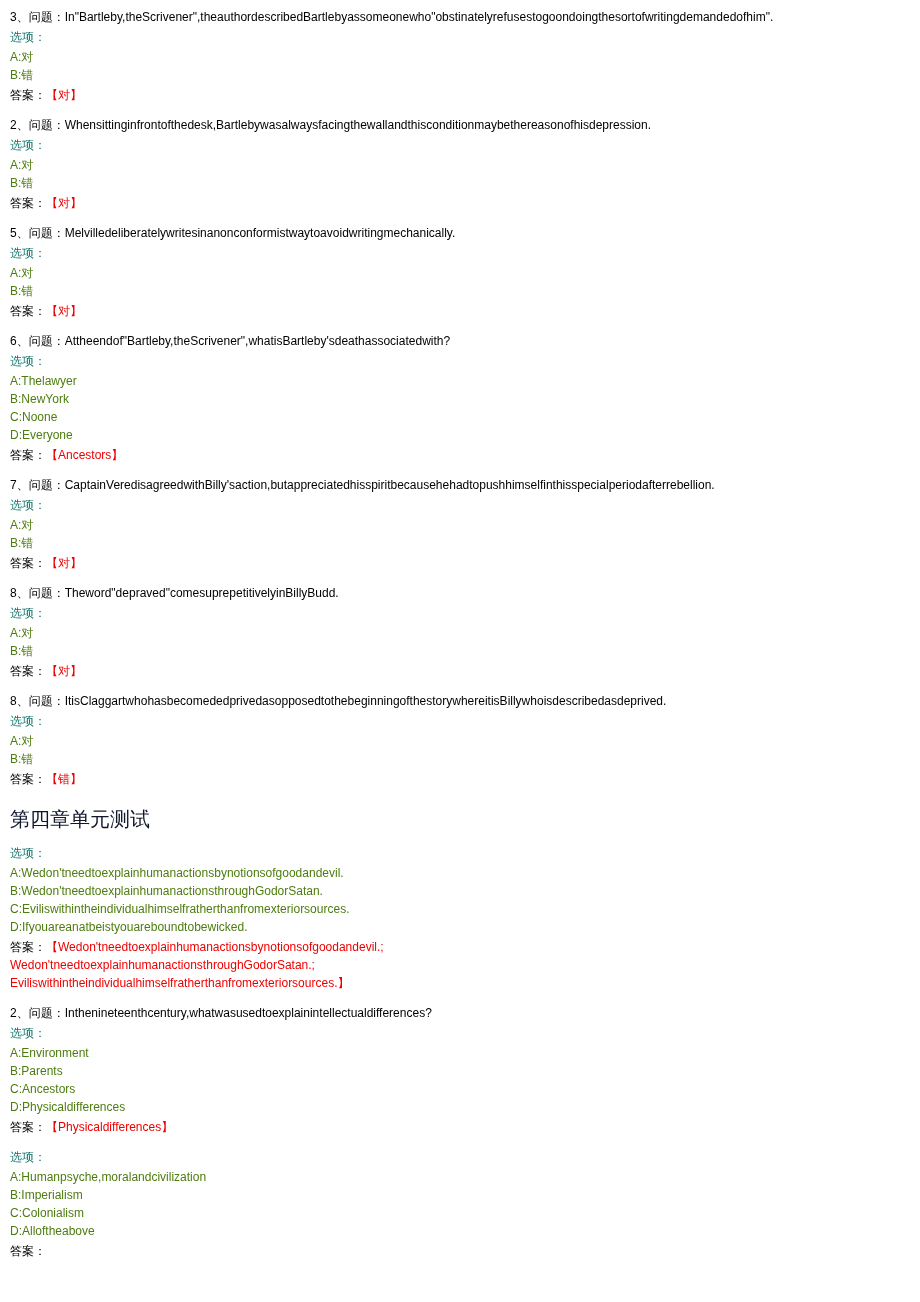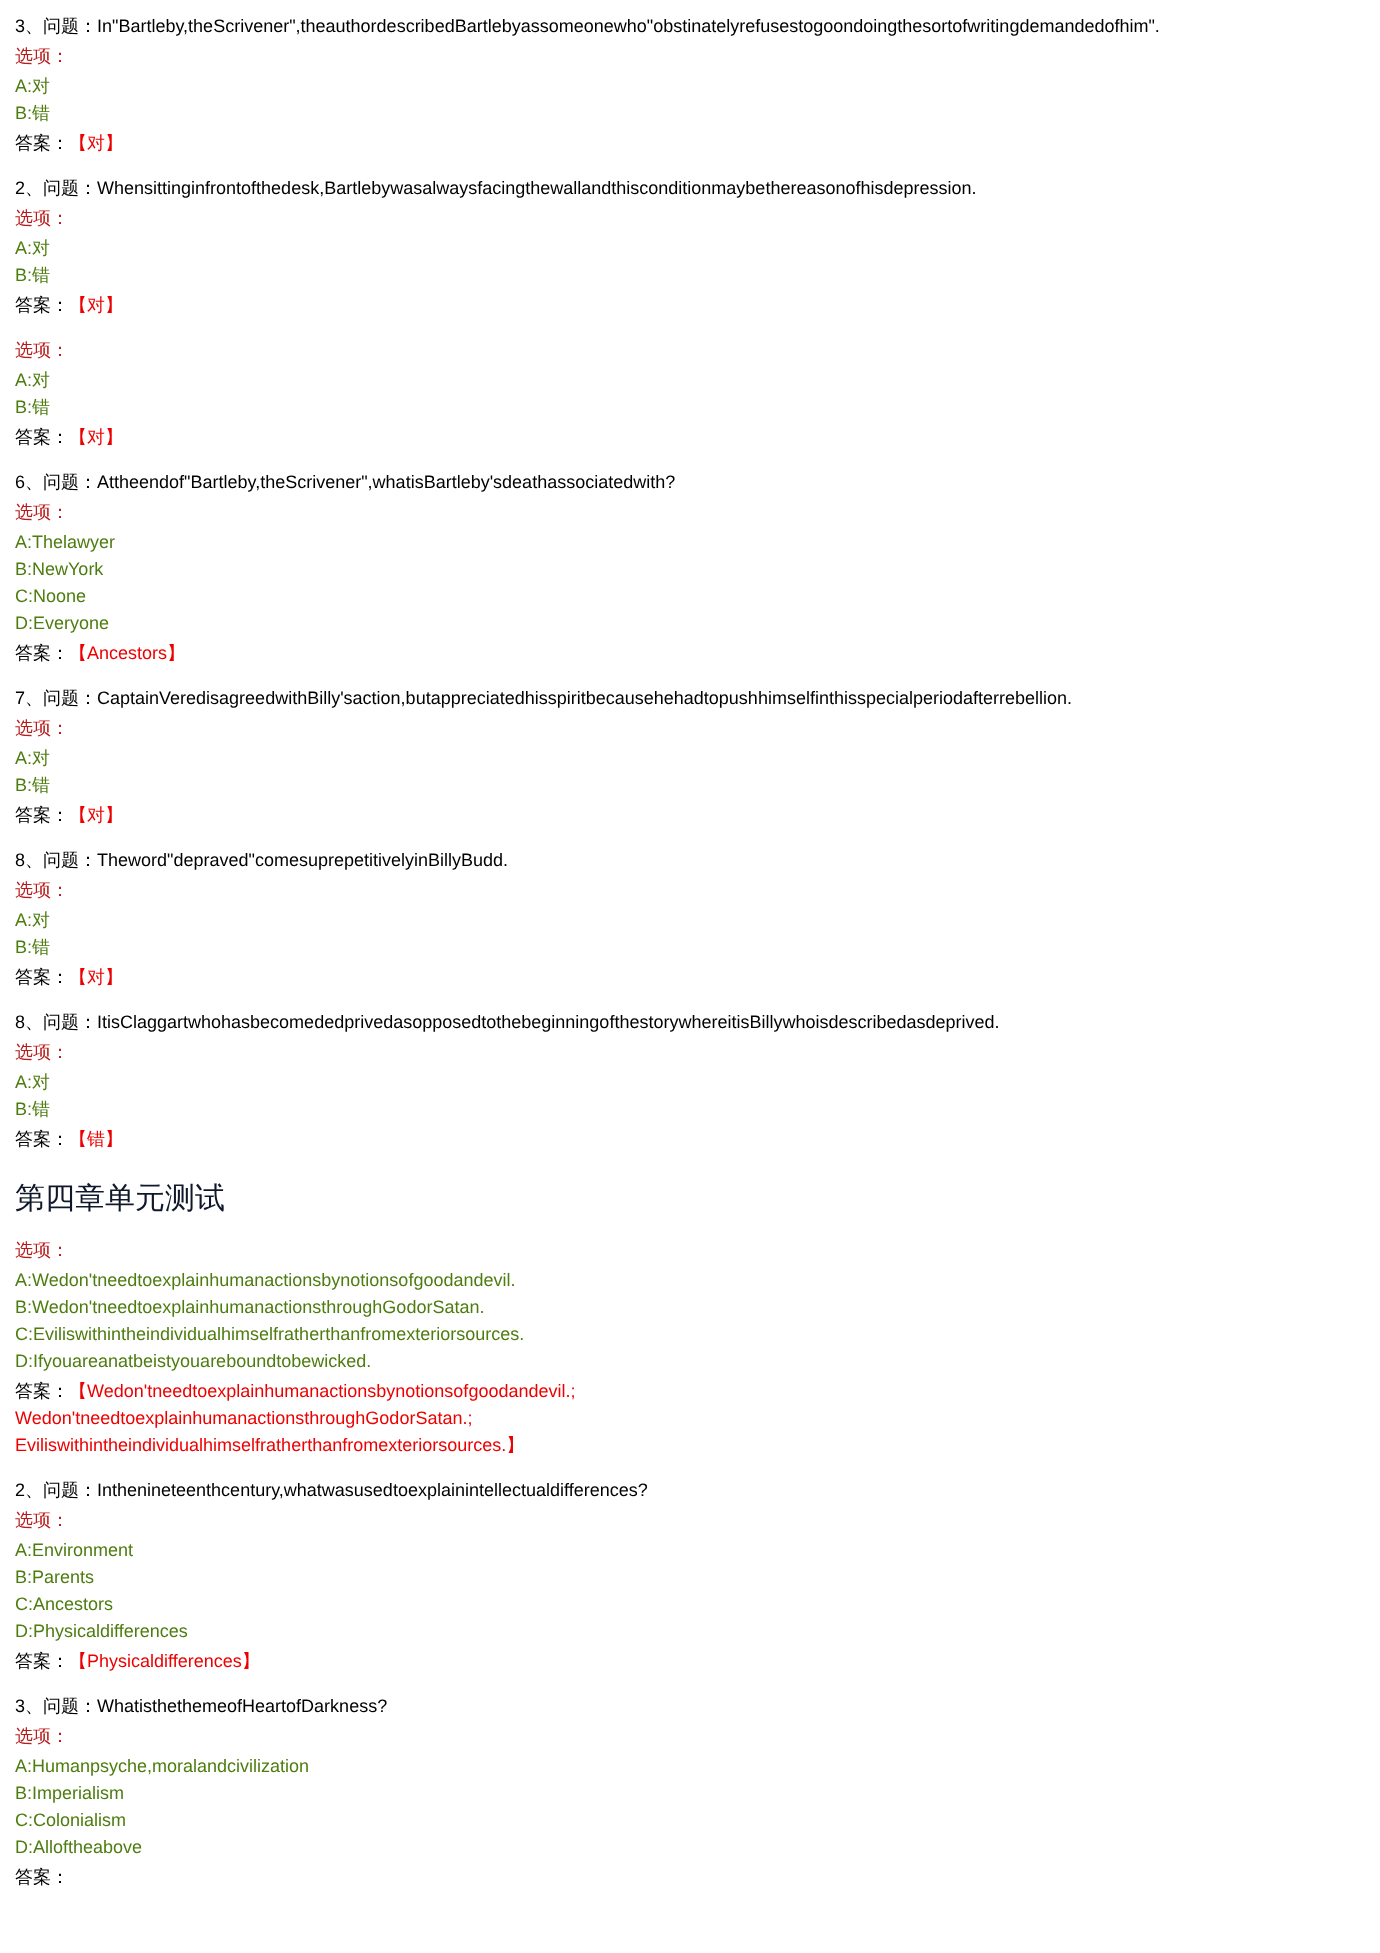--- a/index.html
+++ b/index.html
@@ -19,21 +19,21 @@
     .question-block {
       margin-bottom: 12px;
     }
     .question-title {
       font-size: 12px;
       color: #000;
       margin-bottom: 2px;
     }
     .options-label {
       font-size: 12px;
-      color: #b91c1c;
+      color: #0f766e;
       margin-bottom: 2px;
     }
     .option {
       font-size: 12px;
       color: #4d7c0f;
       margin-left: 0;
     }
     .answer {
       font-size: 12px;
       color: #000;
@@ -72,20 +72,21 @@
 
   <div class="question-block">
     <div class="question-title">2、问题：Whensittinginfrontofthedesk,Bartlebywasalwaysfacingthewallandthisconditionmaybethereasonofhisdepression.</div>
     <div class="options-label">选项：</div>
     <div class="option">A:对</div>
     <div class="option">B:错</div>
     <div class="answer">答案：<span class="answer-value">【对】</span></div>
   </div>
 
   <div class="question-block">
+    <div class="question-title">5、问题：Melvilledeliberatelywritesinanonconformistwaytoavoidwritingmechanically.</div>
     <div class="options-label">选项：</div>
     <div class="option">A:对</div>
     <div class="option">B:错</div>
     <div class="answer">答案：<span class="answer-value">【对】</span></div>
   </div>
 
   <div class="question-block">
     <div class="question-title">6、问题：Attheendof"Bartleby,theScrivener",whatisBartleby'sdeathassociatedwith?</div>
     <div class="options-label">选项：</div>
     <div class="option">A:Thelawyer</div>
@@ -140,21 +141,20 @@
     <div class="question-title">2、问题：Inthenineteenthcentury,whatwasusedtoexplainintellectualdifferences?</div>
     <div class="options-label">选项：</div>
     <div class="option">A:Environment</div>
     <div class="option">B:Parents</div>
     <div class="option">C:Ancestors</div>
     <div class="option">D:Physicaldifferences</div>
     <div class="answer">答案：<span class="answer-value">【Physicaldifferences】</span></div>
   </div>
 
   <div class="question-block">
-    <div class="question-title">3、问题：WhatisthethemeofHeartofDarkness?</div>
     <div class="options-label">选项：</div>
     <div class="option">A:Humanpsyche,moralandcivilization</div>
     <div class="option">B:Imperialism</div>
     <div class="option">C:Colonialism</div>
     <div class="option">D:Alloftheabove</div>
     <div class="answer">答案：</div>
   </div>
 
 </div>
 

